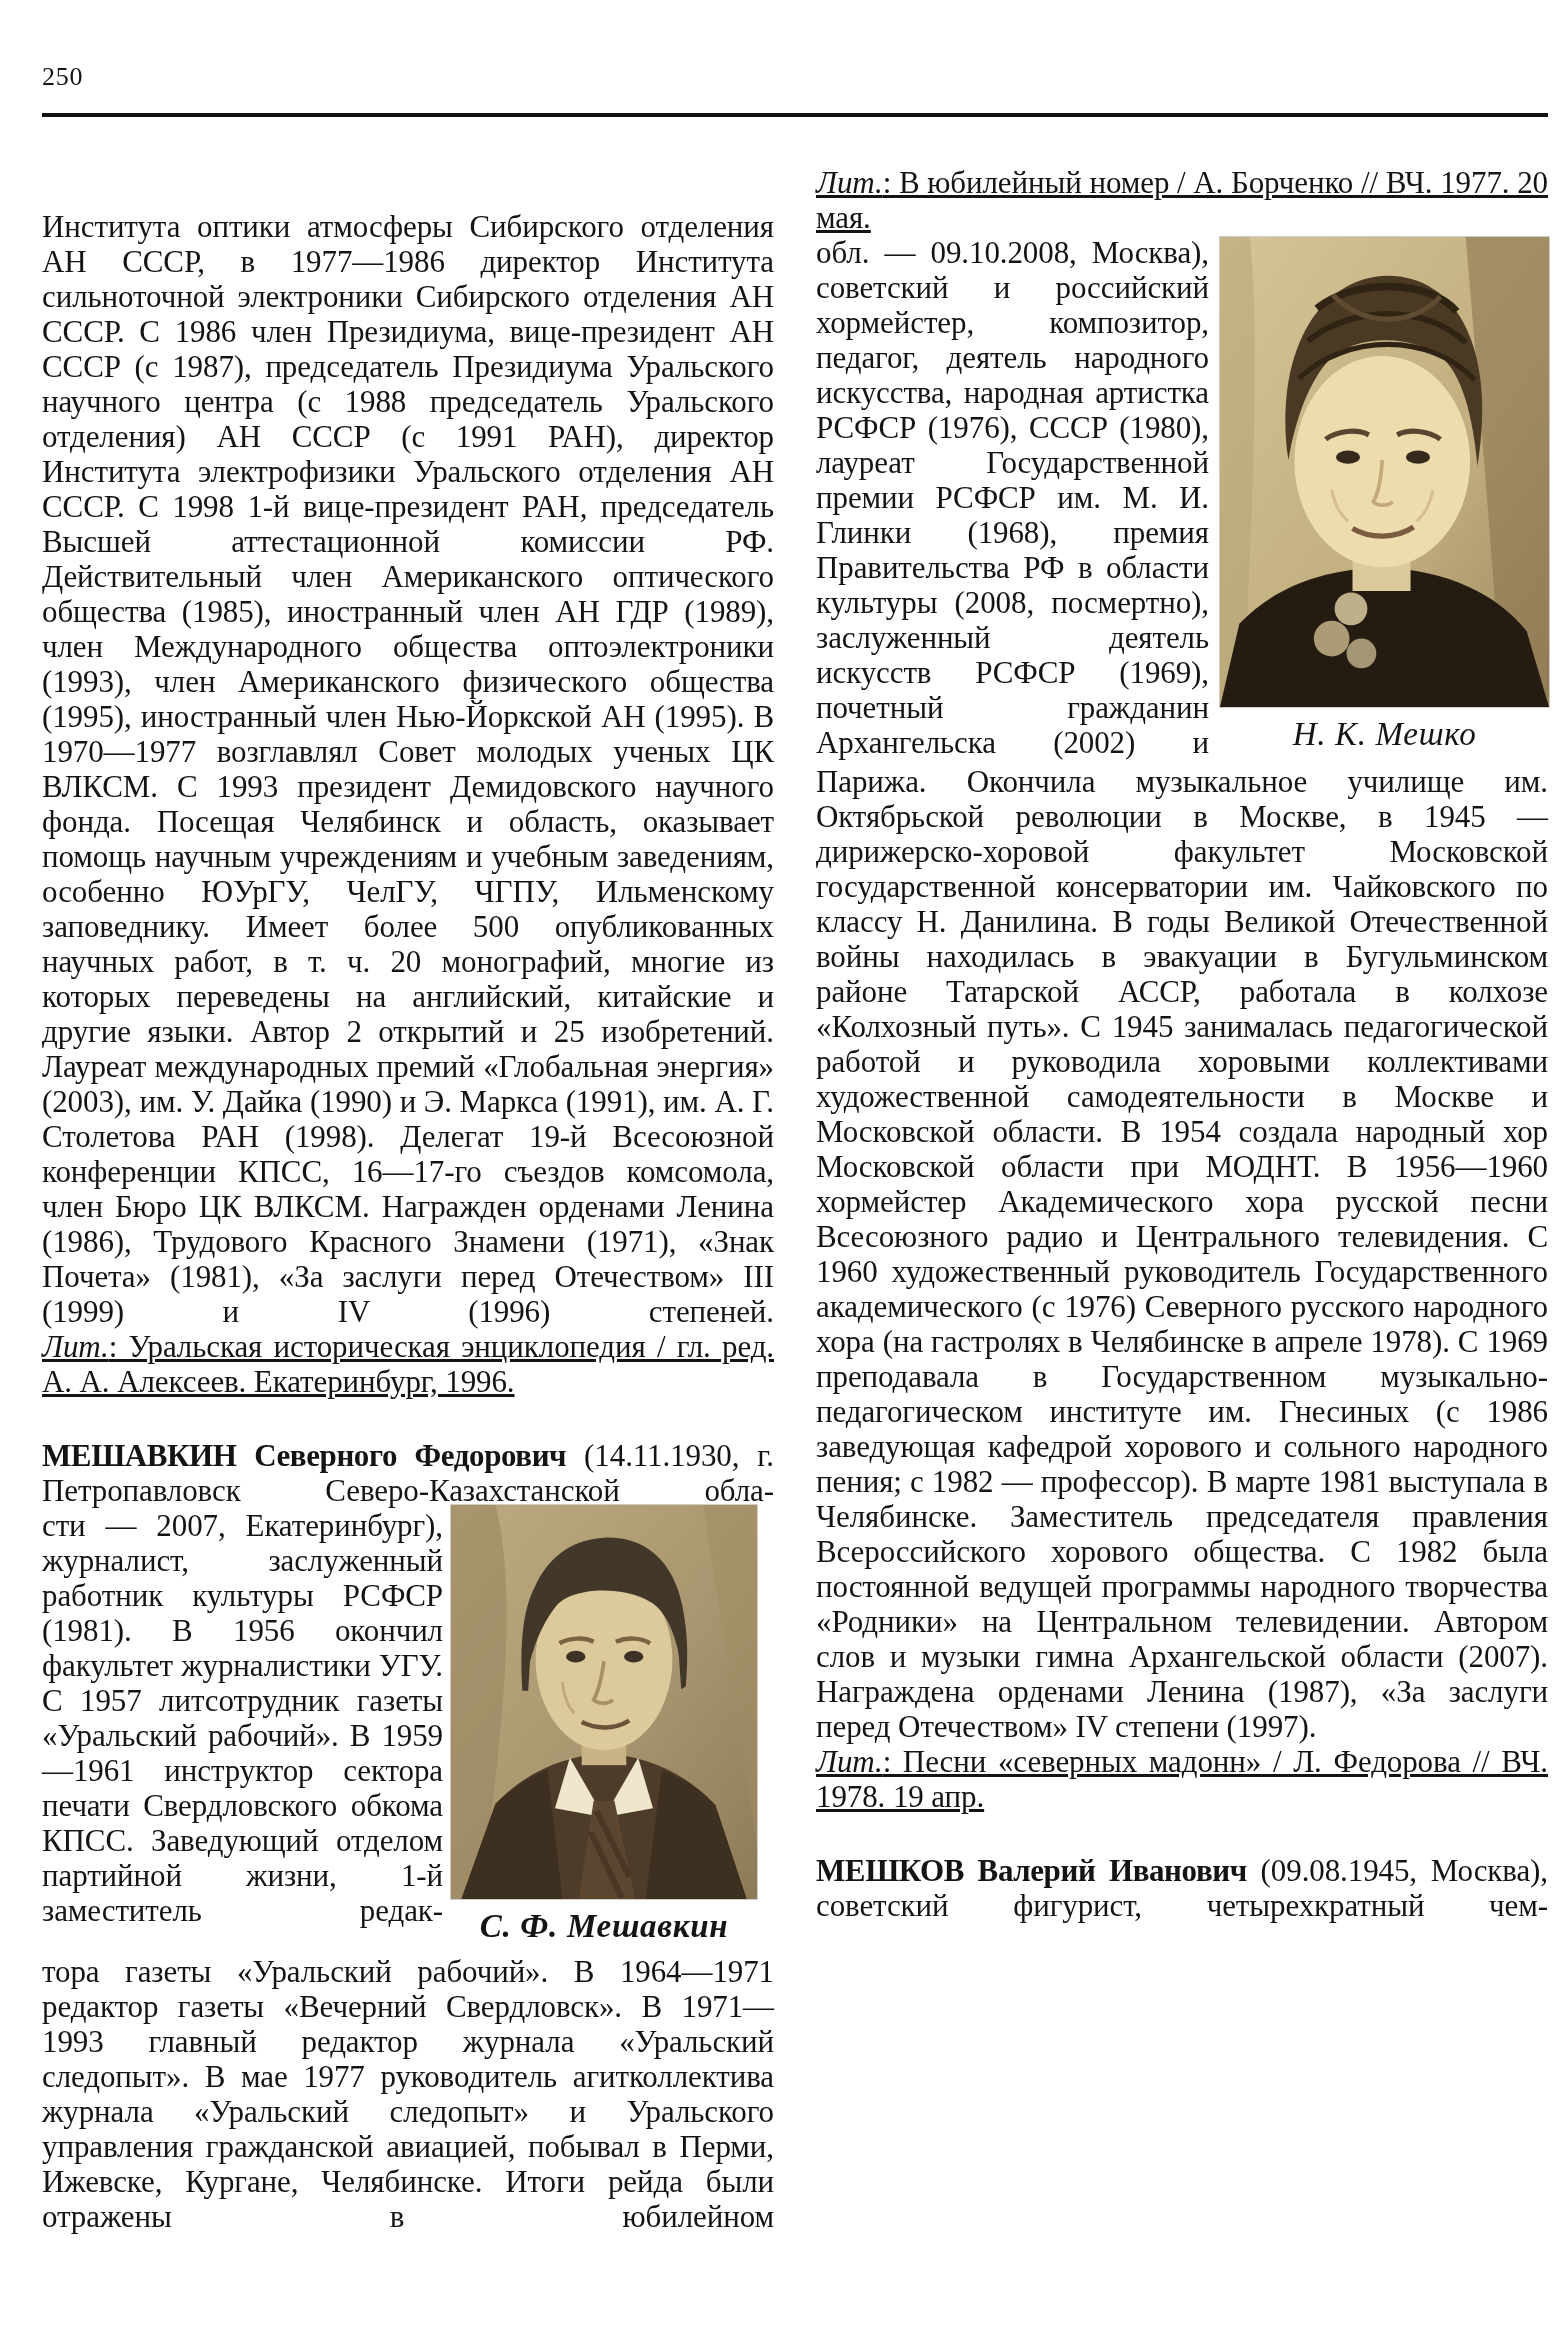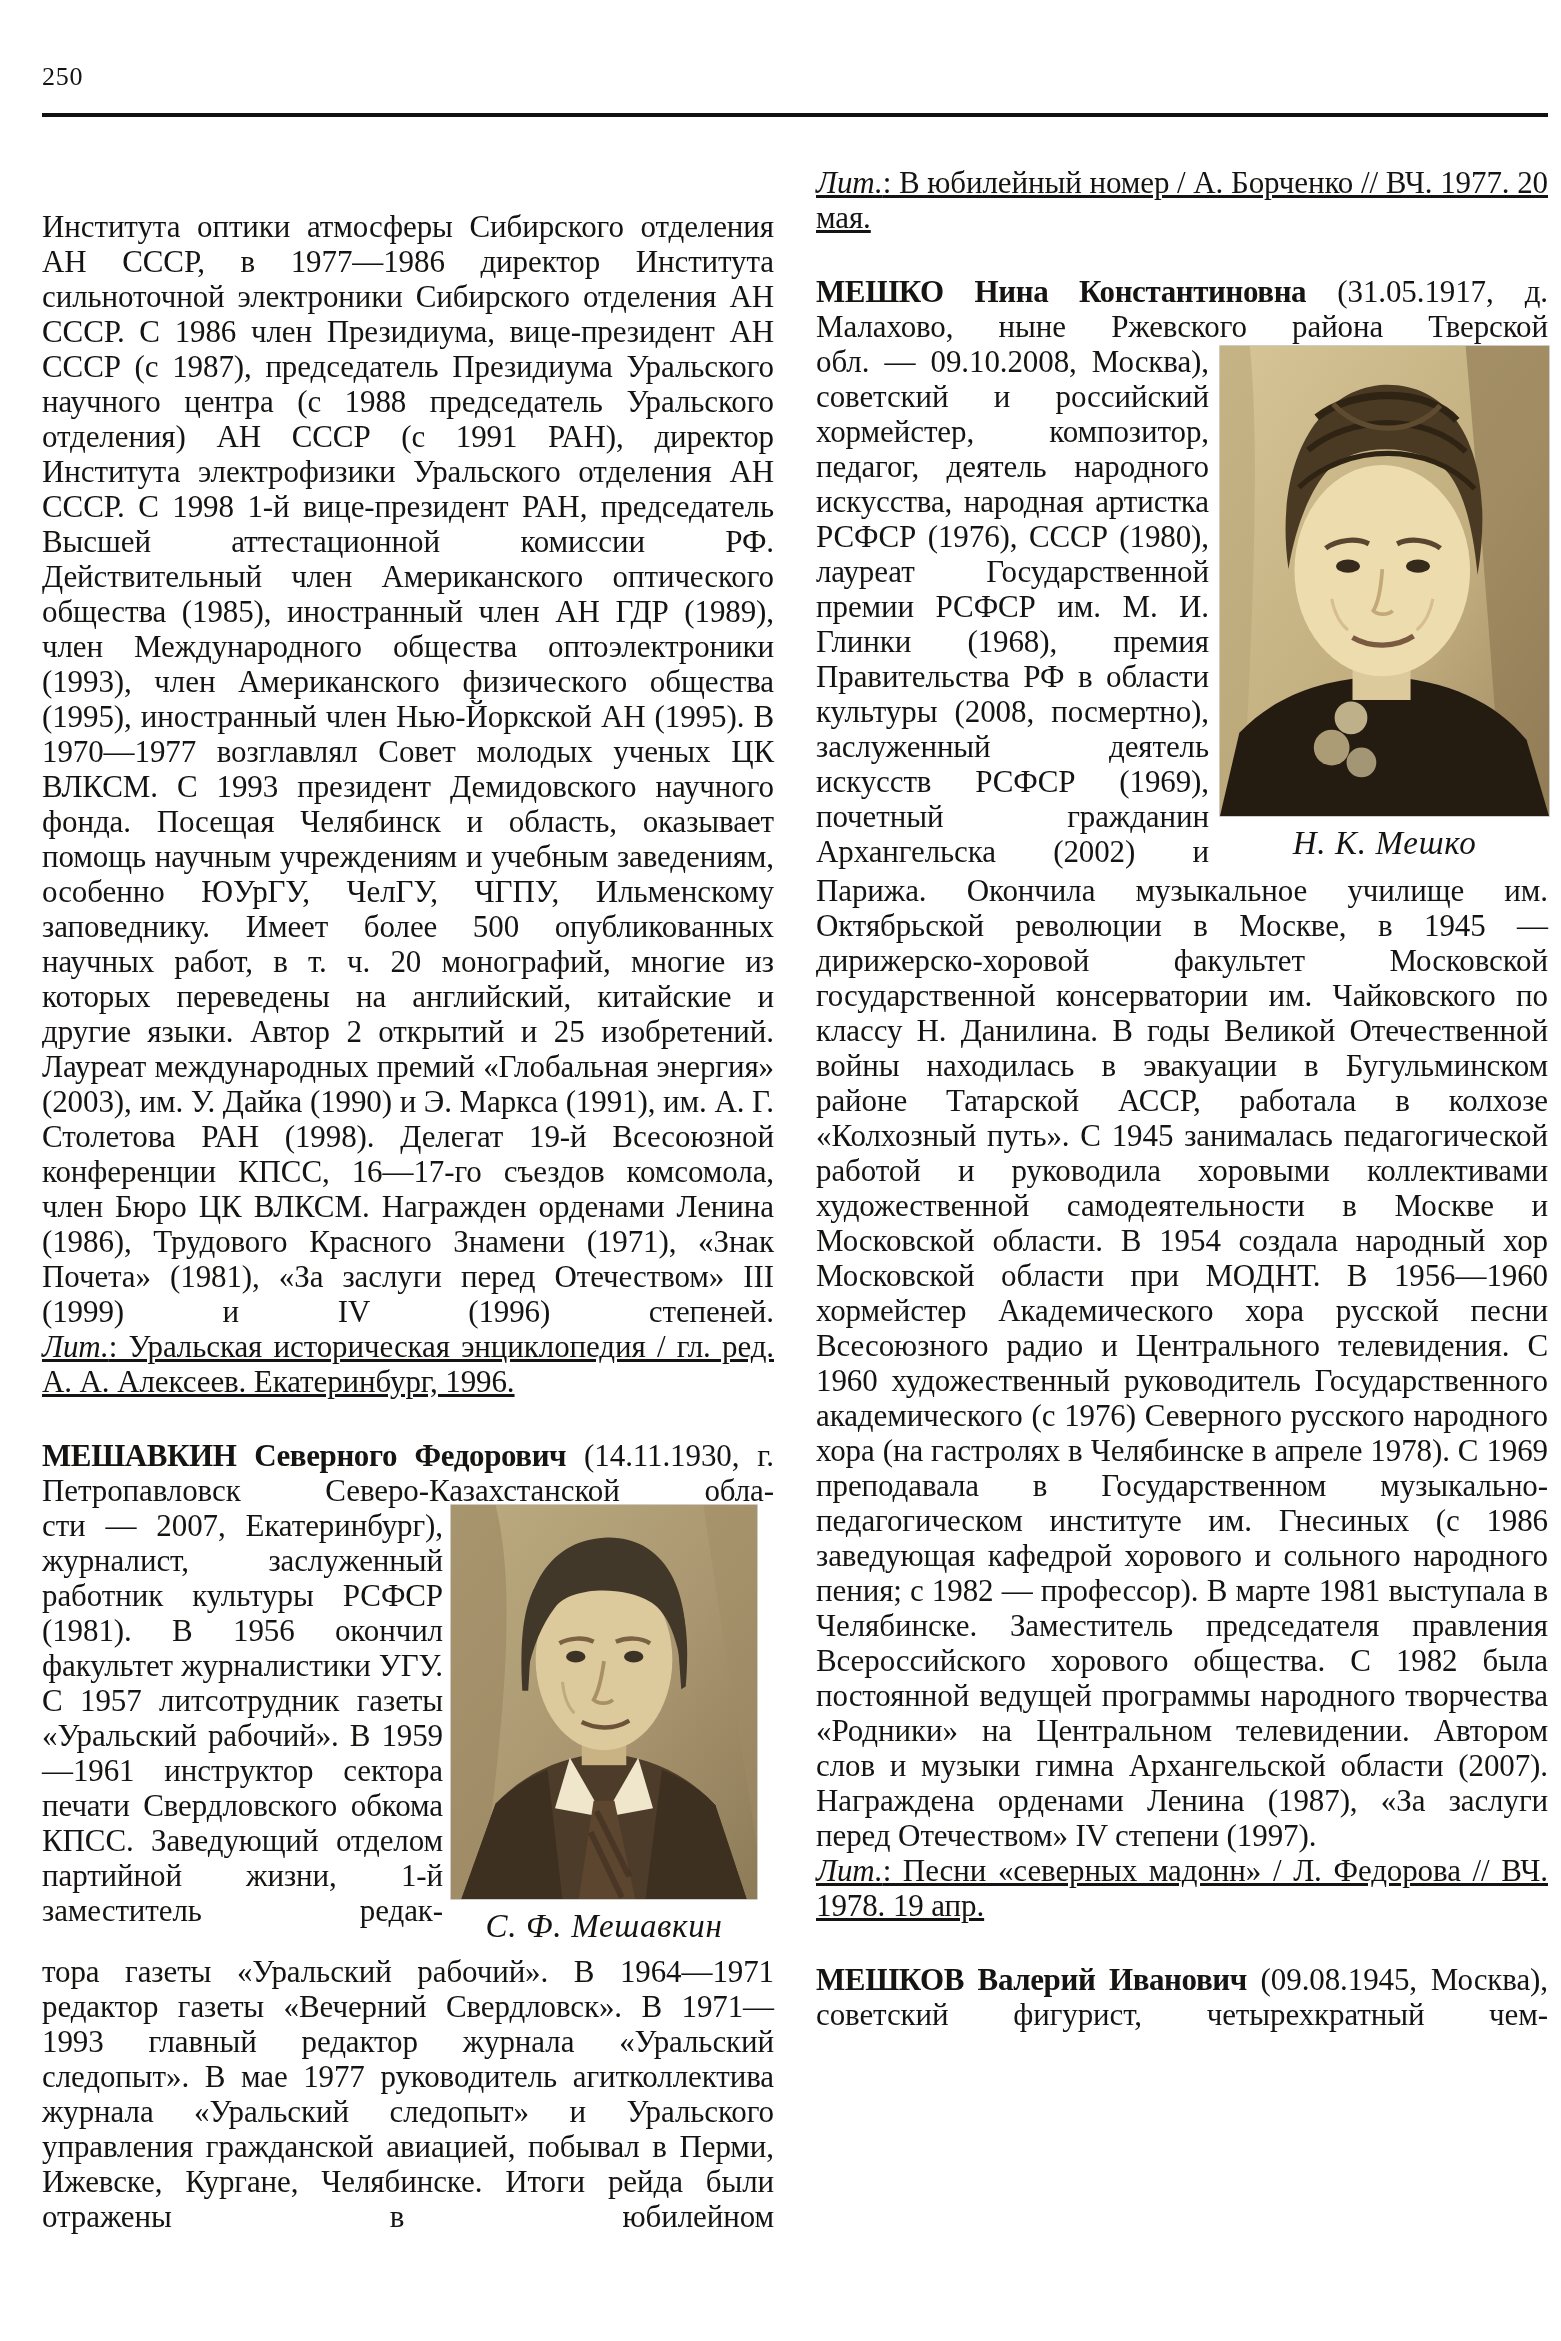--- a/index.html
+++ b/index.html
@@ -24,21 +24,21 @@
   .wrap-left{min-height:446px;}
   .wrap-right{min-height:529px;}
   .narrow-left{width:401px;}
   .narrow-right{width:393px;}
   .photo{position:absolute;overflow:hidden;box-shadow:0 0 0 0.7px rgba(60,45,20,.35);}
   .photo svg{display:block;width:100%;height:100%;}
   .photo-left{left:409px;top:-3px;width:306px;height:394px;}
   .photo-right{left:404px;top:1.5px;width:329px;height:470px;}
   .caption{position:absolute;text-align:center;font-style:italic;font-size:33px;
            letter-spacing:0.7px;white-space:nowrap;}
-  .caption-left{left:409px;top:401px;width:306px;}
+  .caption-left{left:409px;top:401px;width:306px;font-weight:bold;}
   .caption-right{left:404px;top:482px;width:329px;}
 </style>
 </head>
 <body>
 
 <div class="page">
 
   <div class="page-num">250</div>
   <div class="rule"></div>
 
@@ -93,21 +93,20 @@
       </div>
       <div class="caption caption-left">С. Ф. Мешавкин</div>
     </div>
 
     <p class="para cont">тора газеты «Уральский рабочий». В 1964—1971 редактор газеты «Вечерний Свердловск». В 1971—1993 главный редактор журнала «Уральский следопыт». В мае 1977 руководитель агитколлектива журнала «Уральский следопыт» и Уральского управления гражданской авиацией, побывал в Перми, Ижевске, Кургане, Челябинске. Итоги рейда были отражены в юбилейном</p>
   </div>
 
   <div class="col col-right">
     <p class="lit"><span class="lit-label">Лит.</span><span>: В юбилейный номер / А. Борченко // ВЧ. 1977. 20 мая.</span></p>
 
-    <p class="para cont entry"><span class="entry-name">МЕШКО Нина Константиновна</span><span> (31.05.1917, д. Малахово, ныне Ржевского района Тверской</span></p>
 
     <div class="wrap wrap-right">
       <div class="para cont narrow-right">обл. — 09.10.2008, Москва), советский и российский хормейстер, композитор, педагог, деятель народного искусства, народная артистка РСФСР (1976), СССР (1980), лауреат Государственной премии РСФСР им. М. И. Глинки (1968), премия Правительства РФ в области культуры (2008, посмертно), заслуженный деятель искусств РСФСР (1969), почетный гражданин Архангельска (2002) и</div>
 
       <div class="photo photo-right">
         <svg viewBox="0 0 442 632" preserveAspectRatio="none">
           <defs>
             <linearGradient id="bgR" x1="0" y1="0" x2="1" y2="1">
               <stop offset="0" stop-color="#d6c597"></stop>
               <stop offset="0.6" stop-color="#c1ad7e"></stop>

